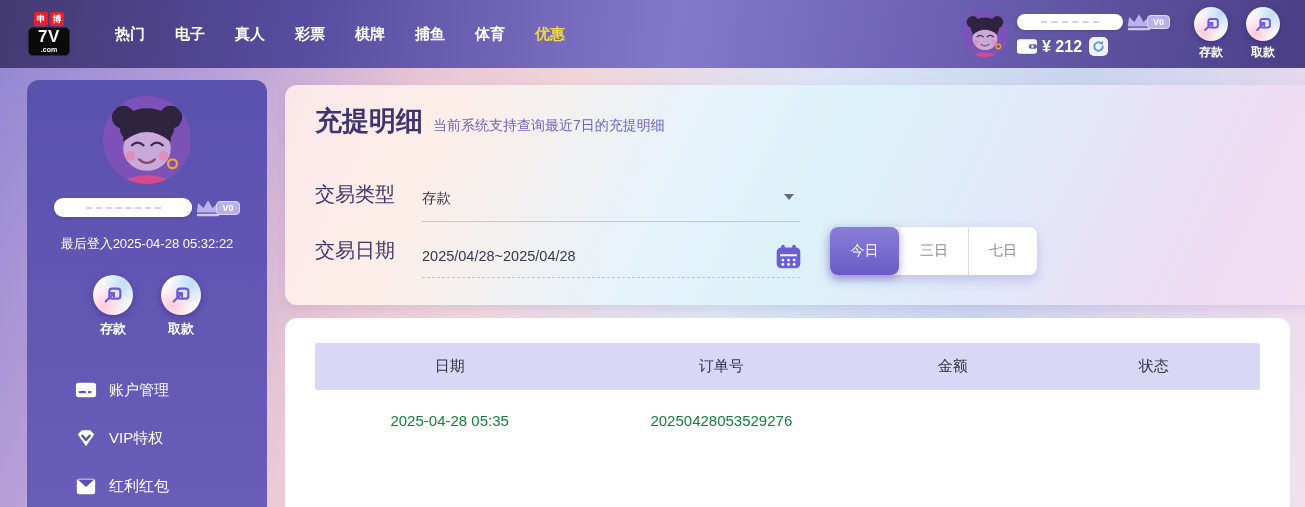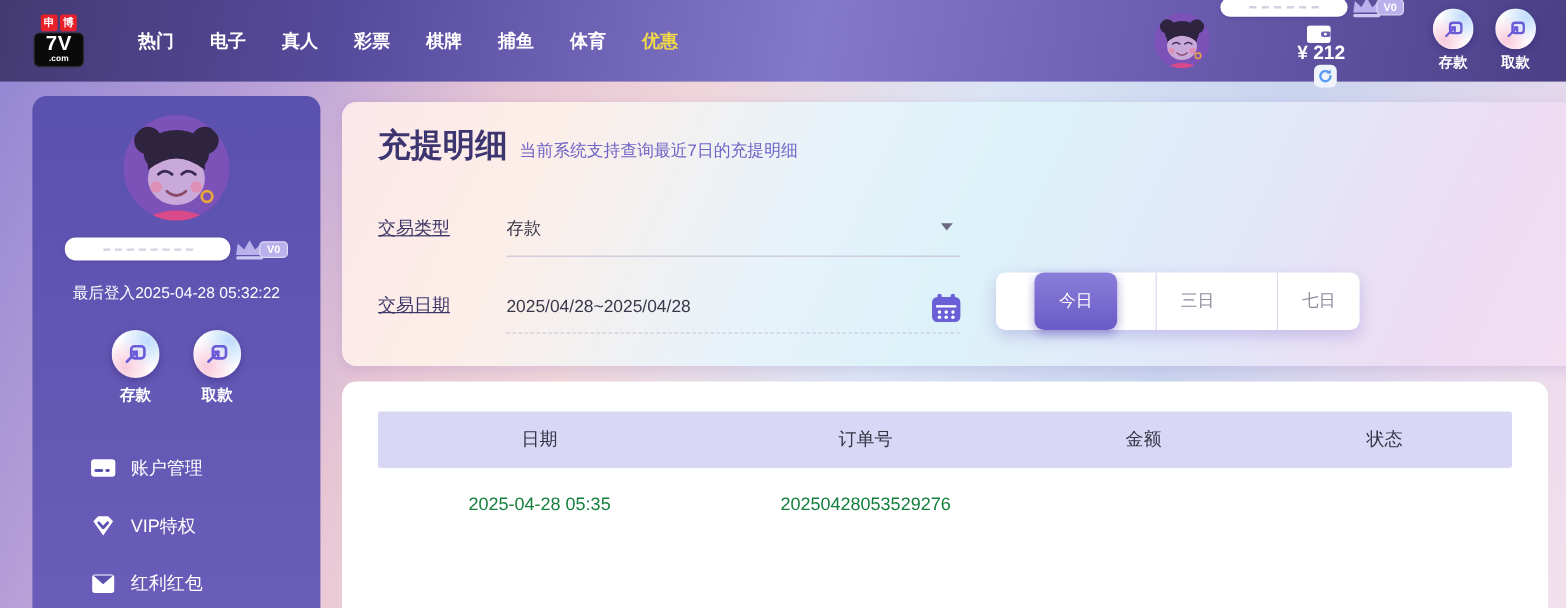--- a/index.html
+++ b/index.html
@@ -33,21 +33,21 @@
   .nav-avatar { width:46px; height:46px; }
   .nav-userinfo { margin-left:9px; width:168px; }
   .nav-userline { display:flex; align-items:center; height:20px; }
   .censor-pill { background:#fff; border-radius:9px; display:inline-flex; align-items:center; justify-content:center;
     box-shadow:0 1px 3px rgba(50,30,110,.25); }
   .censor-pill i { display:block; width:55%; border-top:2px dashed #d4d2e2; }
   .nav-censor { width:106px; height:16px; }
   .crown-icon { width:28px; height:18px; margin-left:2px; }
   .vip-pill { background:#b9b0ec; border:1px solid #ded9f8; color:#fff; font-size:9px; font-weight:bold;
     padding:1px 5px; border-radius:4px; margin-left:-6px; line-height:10px; }
-  .nav-balance { display:flex; align-items:center; margin-top:5px; color:#fff; font-size:16px; font-weight:bold;flex-direction:column; }
+  .nav-balance { display:flex; align-items:center; margin-top:5px; color:#fff; font-size:16px; font-weight:bold; }
   .wallet-icon { width:20px; height:15px; margin-right:5px; }
   .refresh-chip { width:19px; height:19px; background:#eef3fc; border-radius:5px; margin-left:7px;
     display:flex; align-items:center; justify-content:center; cursor:pointer; }
 
   .nav-action { width:52px; text-align:center; cursor:pointer; }
   .circle-btn { width:34px; height:34px; border-radius:50%; margin:0 auto;
     background:radial-gradient(circle at 28% 78%,#f9cadb 0%,rgba(249,202,219,0) 55%),
                radial-gradient(circle at 76% 22%,#bfdbfa 0%,rgba(191,219,250,0) 55%),#fff;
     box-shadow:0 2px 6px rgba(40,25,110,.4); display:flex; align-items:center; justify-content:center; }
   .nav-action .label, .side-action .label { color:#fff; font-size:12px; font-weight:bold; margin-top:3px; }
@@ -74,33 +74,33 @@
     position:absolute; left:285px; top:85px; width:1121px; height:220px; border-radius:12px;
     background:linear-gradient(115deg,#fbe7ea 0%,#fdeee8 14%,#e6f3fb 36%,#dcf2f8 48%,#e2e8fa 64%,#eddcf3 82%,#f8dff0 100%);
     box-shadow:0 3px 10px rgba(120,90,180,.15);
   }
   .panel-title { position:absolute; left:30px; top:18px; display:flex; align-items:baseline; }
   .panel-title h1 { font-size:27px; color:#3c3570; font-weight:bold; }
   .panel-title .subtitle { font-size:14px; color:#6f63c6; margin-left:10px; }
 
   .form-row { position:absolute; left:30px; display:flex; align-items:flex-end; }
   .row-type { top:96px; } .row-date { top:143px; }
-  .form-label { width:107px; font-size:15px; color:#3d3768; padding-bottom:14px;text-decoration:underline; }
+  .form-label { width:107px; font-size:20px; color:#3d3768; padding-bottom:14px; }
   .form-field { width:378px; position:relative; padding-bottom:13px; font-size:14.5px; color:#38384a; cursor:pointer; }
   .row-type .form-field { border-bottom:1px solid #c9c5d8; }
   .row-date .form-field { border-bottom:1px dashed #c6c2d6;margin-top:20px; }
   .caret-down { position:absolute; right:6px; top:5px; width:0; height:0;
     border-left:5px solid transparent; border-right:5px solid transparent; border-top:6px solid #6b6880; }
   .calendar-icon { position:absolute; right:-2px; bottom:7px; width:27px; height:27px; }
 
   .range-group { position:absolute; left:545px; top:142px; display:flex; border-radius:8px; background:#fff;
     box-shadow:0 5px 12px rgba(110,90,190,.28); }
   .range-btn { width:69px; height:48px; display:flex; align-items:center; justify-content:center;
     font-size:14px; color:#8b8b9d; background:transparent; border:none; border-left:1px solid #dcd9ea;
-    cursor:pointer; font-family:inherit;margin-left:32px; }
+    cursor:pointer; font-family:inherit; }
   .range-btn:first-child { border-left:none; border-radius:8px 0 0 8px; }
   .range-btn:last-child { border-radius:0 8px 8px 0; }
   .range-btn.active { background:linear-gradient(180deg,#8a7ed9,#6a5bc6); color:#fff; border-radius:8px;
     box-shadow:0 3px 8px rgba(90,70,180,.45); }
 
   
   .table-panel { position:absolute; left:285px; top:318px; width:1005px; height:210px;
     background:#fff; border-radius:12px; }
   .tbl { margin:25px 30px 0; }
   .tbl-row { display:flex; }

